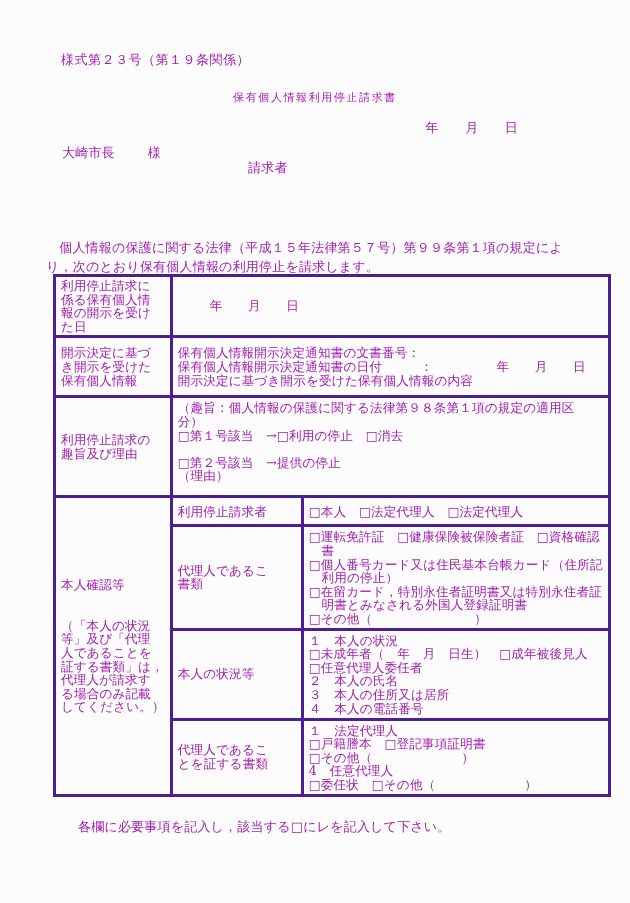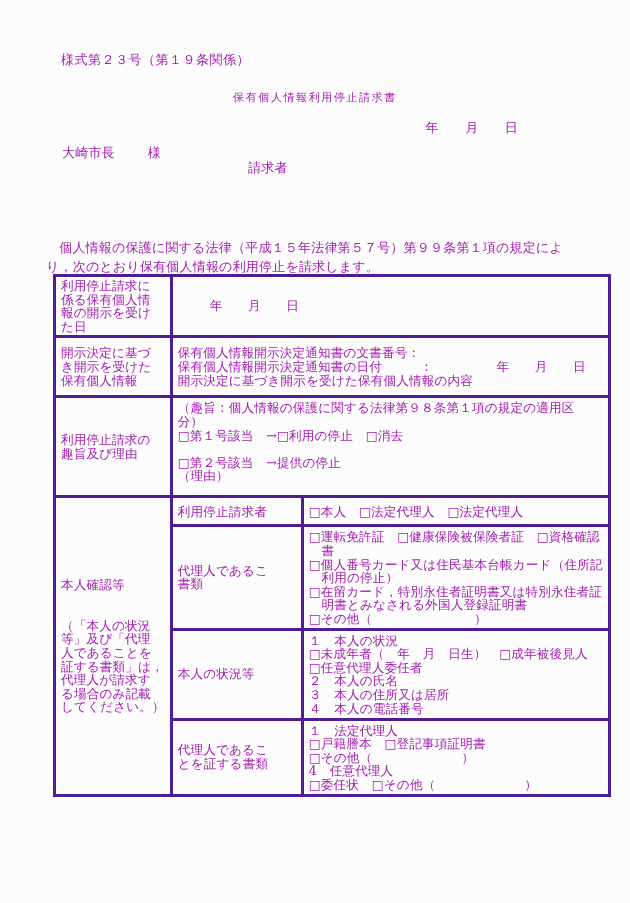--- a/index.html
+++ b/index.html
@@ -118,15 +118,16 @@
         <td class="val-top">１　法定代理人
 □戸籍謄本　□登記事項証明書
 □その他（　　　　　　　）
 4　任意代理人
 □委任状　□その他（　　　　　　　）</td>
       </tr>
     </tbody>
   </table>
 
   <div class="note">
+    <div class="note-body">各欄に必要事項を記入し，該当する□にレを記入して下さい。</div>
   </div>
 
 </div>
 
 </body></html>

